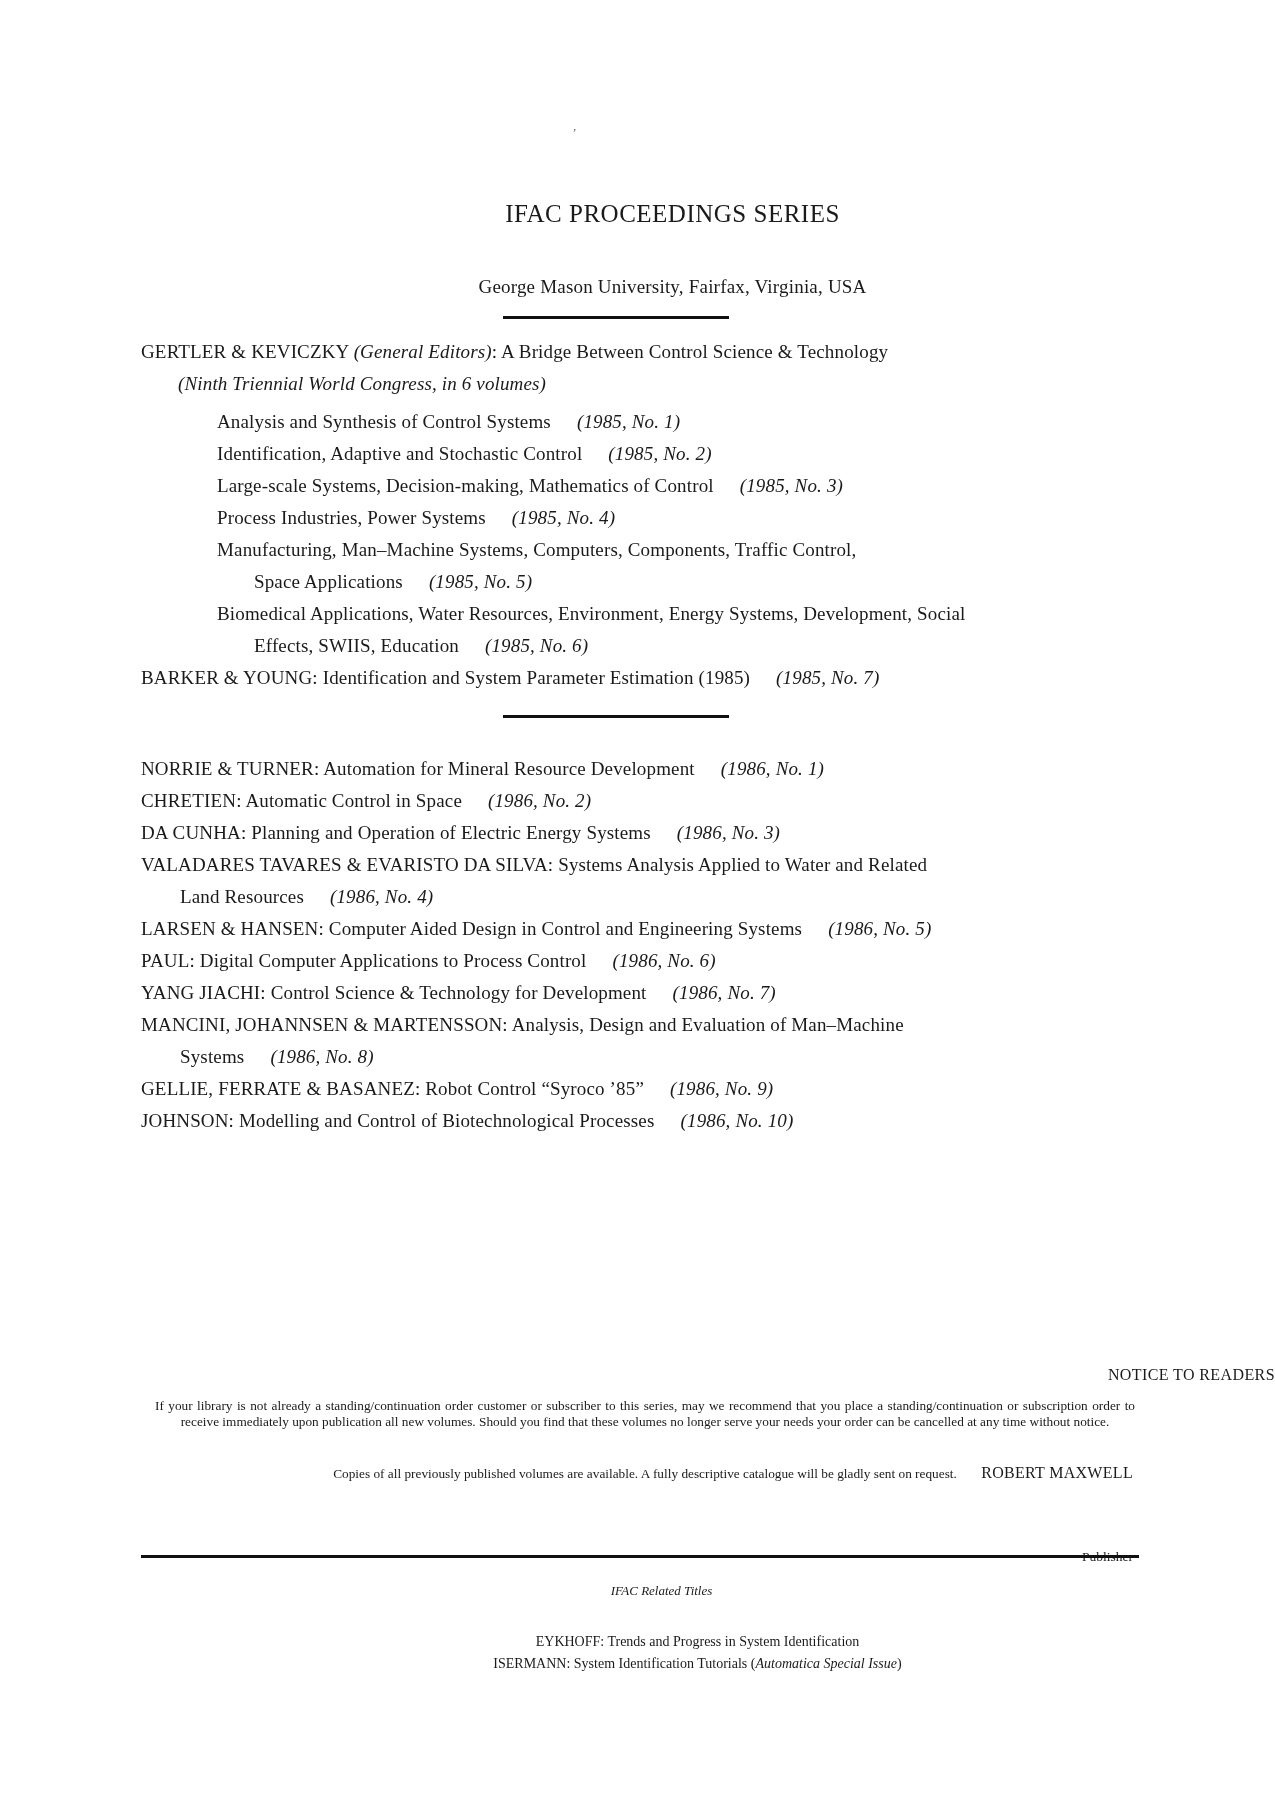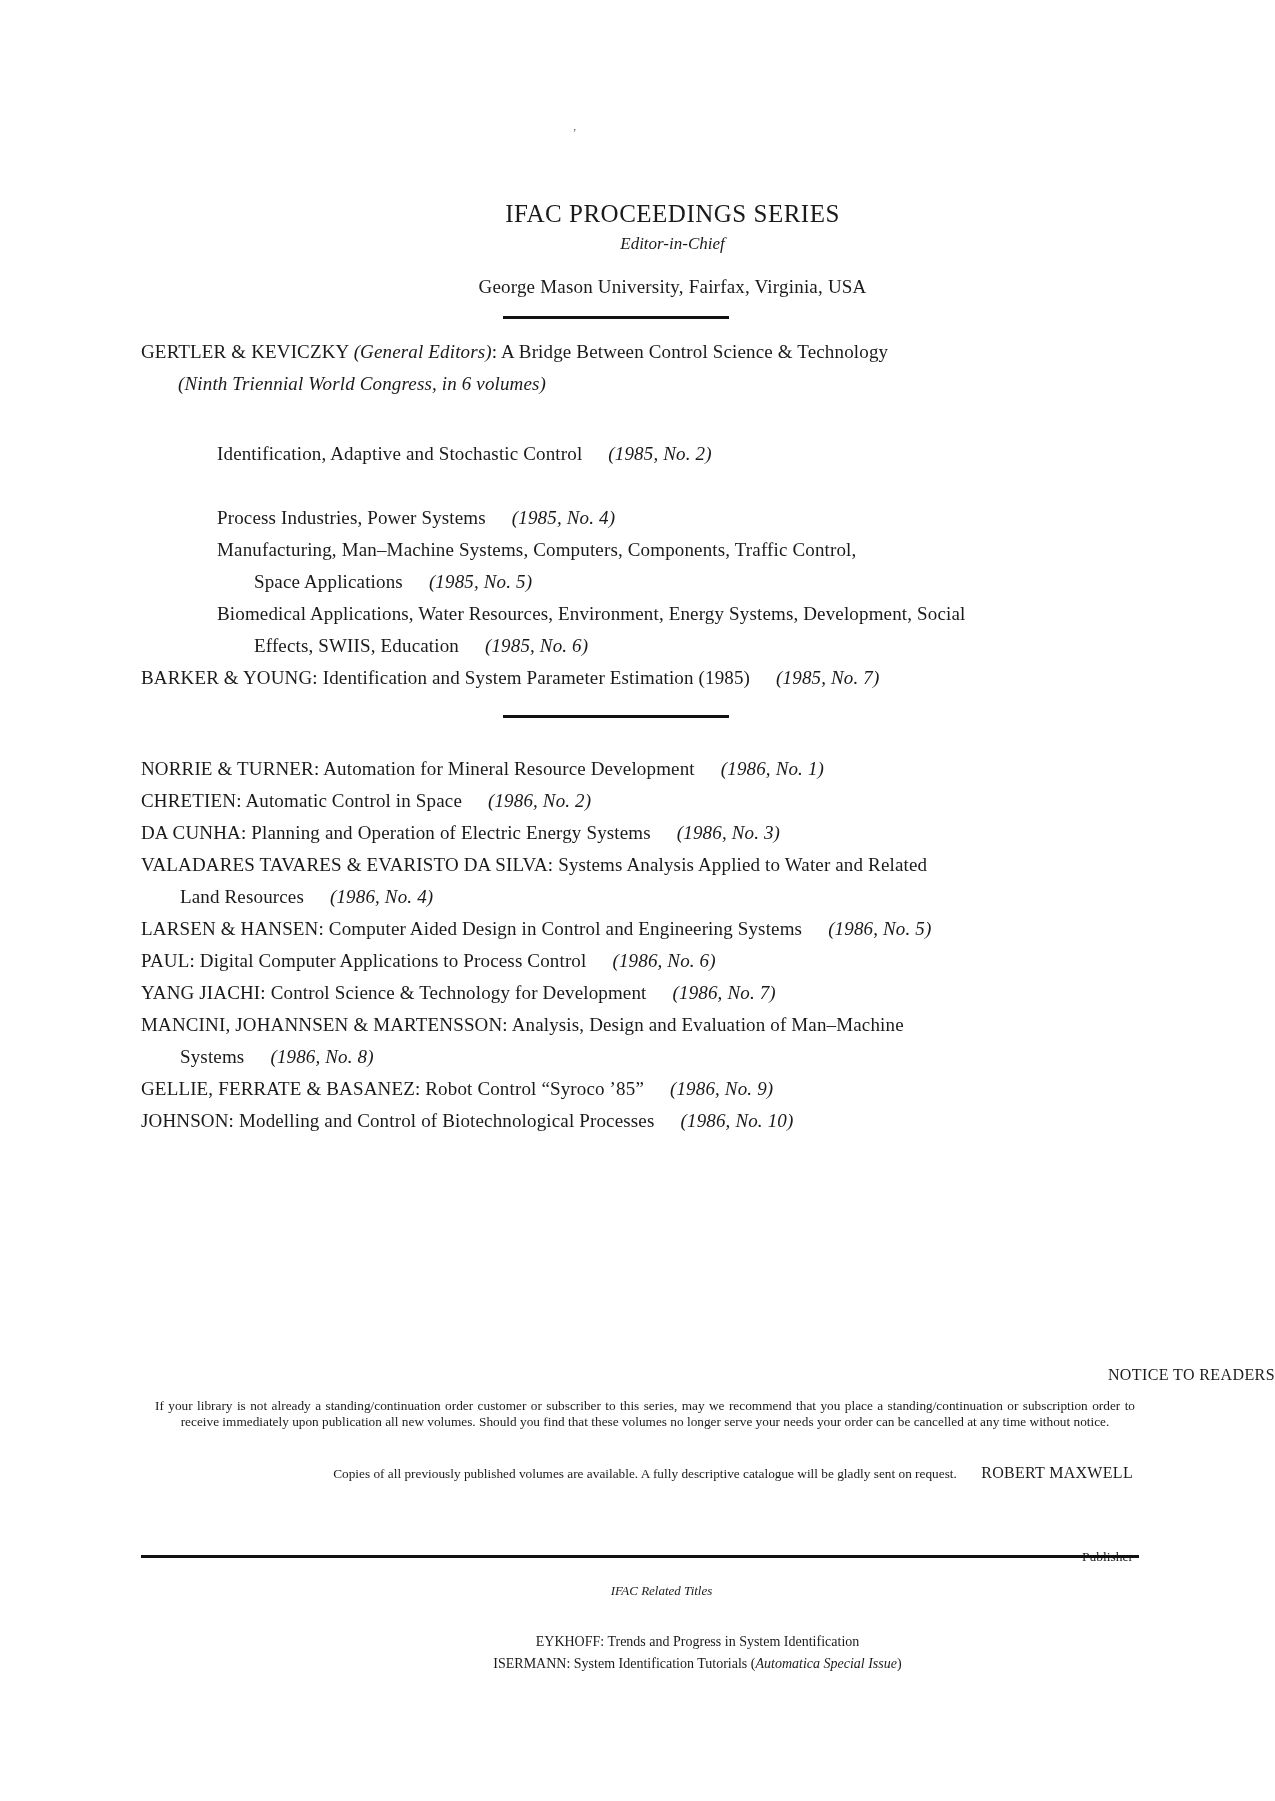--- a/index.html
+++ b/index.html
@@ -143,33 +143,38 @@
     }
   </style>
 </head>
 <body>
 
 <div class="page">
 
   <span class="stray-mark">ʼ</span>
 
   <div class="series-title">IFAC PROCEEDINGS SERIES</div>
-  <div class="editor-label">Editor-in-Chief</div>
   <div class="editor-line2">George Mason University, Fairfax, Virginia, USA</div>
 
   <div class="rule r1"></div>
 
   <div class="entry" style="left:141px; top:341px;">
     <span>GERTLER &amp; KEVICZKY</span>
     <span class="it">(General Editors)</span><span>: A Bridge Between Control Science &amp; Technology</span>
   </div>
   <div class="entry it" style="left:178px; top:373px; font-style:italic;">(Ninth Triennial World Congress, in 6 volumes)</div>
 
+  <div class="entry" style="left:217px; top:411px;">
+    <span>Analysis and Synthesis of Control Systems</span><span class="gap"></span><span class="it">(1985, No. 1)</span>
+  </div>
   <div class="entry" style="left:217px; top:443px;">
     <span>Identification, Adaptive and Stochastic Control</span><span class="gap"></span><span class="it">(1985, No. 2)</span>
+  </div>
+  <div class="entry" style="left:217px; top:475px;">
+    <span>Large-scale Systems, Decision-making, Mathematics of Control</span><span class="gap"></span><span class="it">(1985, No. 3)</span>
   </div>
   <div class="entry" style="left:217px; top:507px;">
     <span>Process Industries, Power Systems</span><span class="gap"></span><span class="it">(1985, No. 4)</span>
   </div>
   <div class="entry" style="left:217px; top:539px;">Manufacturing, Man–Machine Systems, Computers, Components, Traffic Control,</div>
   <div class="entry" style="left:254px; top:571px;">
     <span>Space Applications</span><span class="gap"></span><span class="it">(1985, No. 5)</span>
   </div>
   <div class="entry" style="left:217px; top:603px;">Biomedical Applications, Water Resources, Environment, Energy Systems, Development, Social</div>
   <div class="entry" style="left:254px; top:635px;">

